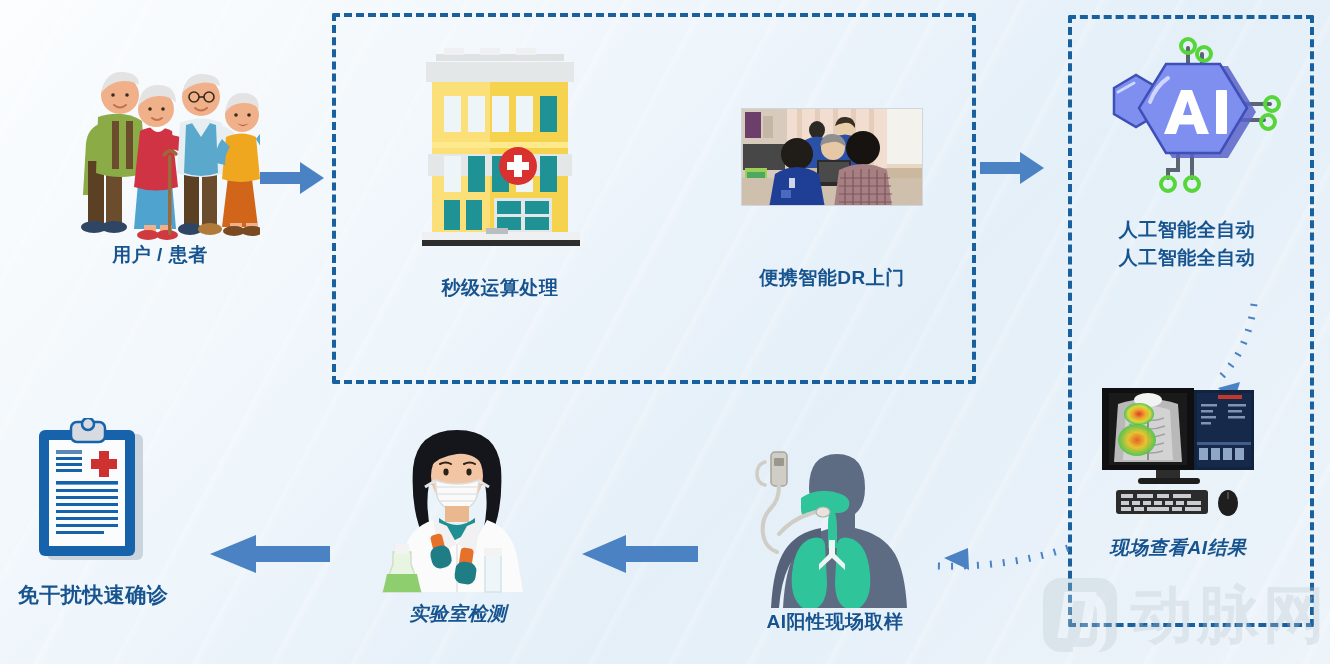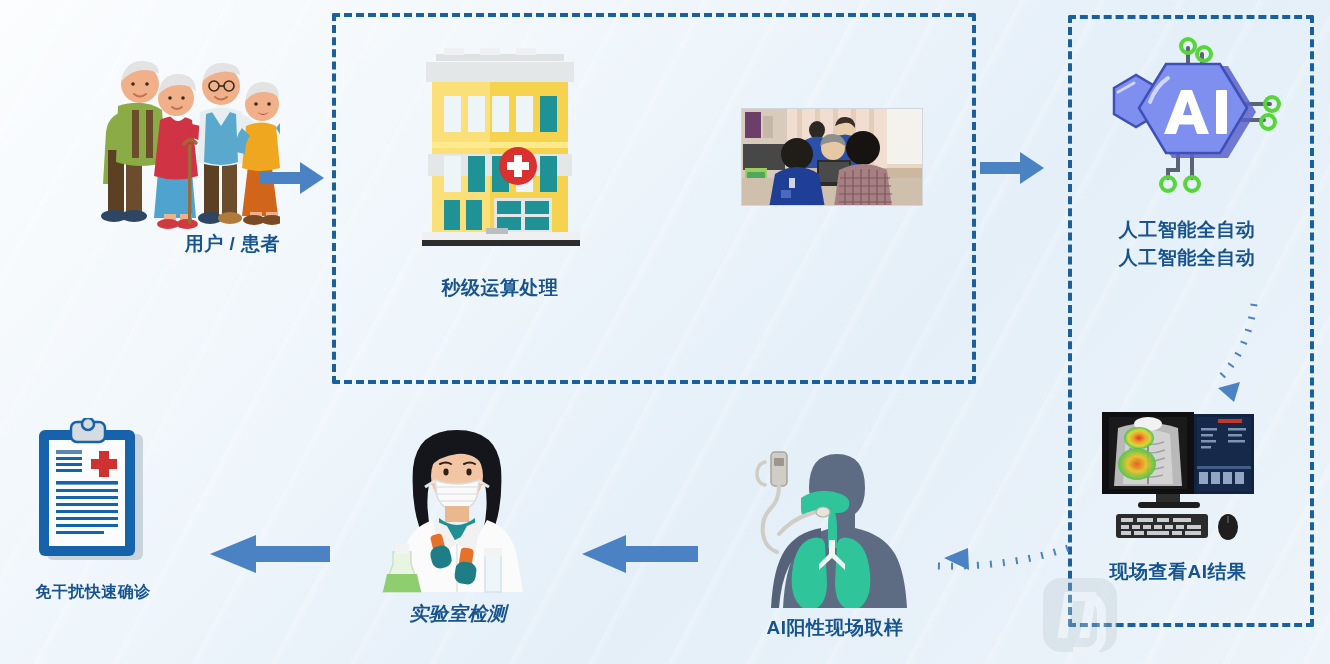--- a/index.html
+++ b/index.html
@@ -14,21 +14,21 @@
     background:repeating-linear-gradient(118deg,rgba(255,255,255,0) 0px,rgba(255,255,255,0) 60px,rgba(255,255,255,.45) 62px,rgba(255,255,255,0) 70px);
     opacity:.55;}
   .stage{position:absolute;inset:0;}
 
   
   .dashbox{position:absolute;border:4px dashed #18619e;border-radius:2px;}
 
   
   .node{position:absolute;display:flex;flex-direction:column;align-items:center;}
   .cap{color:#17548f;font-weight:bold;font-size:19px;letter-spacing:.5px;line-height:1.45;text-align:center;white-space:nowrap;}
-  .cap.sm{font-size:16px;}
+  .cap.sm{font-size:21px;}
 
   
   .arrow{position:absolute;}
 
   
   .wm{position:absolute;display:flex;align-items:center;gap:14px;opacity:.30;}
   .wm-badge{width:74px;height:74px;border-radius:18px;background:#b9c6ce;position:relative;}
   .wm-badge:after{content:"";position:absolute;left:18px;top:14px;width:10px;height:46px;background:#eef3f6;
     transform:skewX(-9deg);box-shadow:22px 0 0 #eef3f6;}
   .wm-badge:before{content:"";position:absolute;left:30px;top:14px;width:24px;height:46px;border:9px solid #eef3f6;border-left:none;border-radius:0 20px 20px 0;}
@@ -37,21 +37,21 @@
 </head>
 <body>
 
 <div class="sheen"></div>
 
 <div class="stage">
 
   <div class="dashbox" style="left:332px;top:13px;width:636px;height:363px;"></div>
   <div class="dashbox" style="left:1068px;top:15px;width:238px;height:604px;"></div>
 
-  <div class="node" style="left:40px;top:40px;width:240px;align-items:flex-end;">
+  <div class="node" style="left:40px;top:51px;width:240px;">
     <svg width="200" height="190" viewBox="0 0 200 190">
 
       <g>
         <path d="M42 72 q-14 4 -16 20 l-3 52 h14 l3 -40 z" fill="#8aab45"></path>
         <rect x="28" y="110" width="16" height="62" fill="#5b4024"></rect>
         <rect x="46" y="110" width="16" height="62" fill="#6b4c2c"></rect>
         <ellipse cx="34" cy="176" rx="13" ry="6" fill="#2e4663"></ellipse>
         <ellipse cx="54" cy="176" rx="13" ry="6" fill="#2e4663"></ellipse>
         <path d="M38 66 q26 -8 44 4 l4 52 q-26 8 -50 0 z" fill="#8aab45"></path>
         <rect x="52" y="70" width="7" height="48" fill="#6b4c2c"></rect>
@@ -226,20 +226,21 @@
             <path d="M136 62 v38"></path>
             <path d="M144 65 v35"></path>
           <path d="M99 70 h50"></path>
             <path d="M98 78 h52"></path>
             <path d="M98 86 h53"></path>
             <path d="M98 94 h53"></path>
         </g>
       </g>
       <rect x="0.5" y="0.5" width="181" height="97" fill="none" stroke="#cfd6dd"></rect>
     </svg>
+    <div class="cap" style="margin-top:58px;">便携智能DR上门</div>
   </div>
 
   <svg class="arrow" style="left:978px;top:148px;" width="70" height="40" viewBox="0 0 70 40">
     <path d="M2 14 h40 v-10 l24 16 l-24 16 v-10 h-40 z" fill="#4b82c4"></path>
   </svg>
 
   <div class="node" style="left:1087px;top:32px;width:200px;">
     <svg width="190" height="178" viewBox="0 0 190 178">
 
       <g stroke="#5a6472" stroke-width="4" fill="none" stroke-linecap="round">
@@ -277,21 +278,21 @@
     </svg>
     <div class="cap" style="margin-top:6px;">人工智能全自动</div>
     <div class="cap">人工智能全自动</div>
   </div>
 
   <svg class="arrow" style="left:1160px;top:300px;" width="140" height="120" viewBox="0 0 140 120">
     <path d="M94 4 q-6 46 -34 74" stroke="#4b82c4" stroke-width="7" fill="none" stroke-linecap="butt" stroke-dasharray="2 11"></path>
     <path d="M58 88 l22 -6 l-6 20 z" fill="#4b82c4"></path>
   </svg>
 
-  <div class="node" style="left:1098px;top:410px;">
+  <div class="node" style="left:1098px;top:386px;font-style:italic;">
     <svg width="160" height="140" viewBox="0 0 160 140">
       <defs>
         <radialGradient id="hot1" cx="50%" cy="50%" r="50%">
           <stop offset="0%" stop-color="#e02b12"></stop>
             <stop offset="42%" stop-color="#f0a31c"></stop>
           <stop offset="72%" stop-color="#ddd92c"></stop>
             <stop offset="100%" stop-color="#3cc24a"></stop>
         </radialGradient>
         <radialGradient id="hot2" cx="50%" cy="50%" r="50%">
           <stop offset="0%" stop-color="#e8571a"></stop>
@@ -389,21 +390,21 @@
       <path d="M88 100 h6 v14 l10 10 v6 l-13 -12 l-13 12 v-6 l10 -10z" fill="#eef6f4"></path>
 
       <rect x="30" y="12" width="16" height="34" rx="4" fill="#cfcdc6" stroke="#a8a59b" stroke-width="1.5"></rect>
       <rect x="33" y="18" width="10" height="8" rx="1" fill="#9a978e"></rect>
       <path d="M38 46 q0 14 -8 22 q-10 10 -8 26 q2 14 14 18" stroke="#cfcdc6" stroke-width="4" fill="none" stroke-linecap="round"></path>
       <path d="M24 22 q-8 2 -8 12 q0 9 8 11" stroke="#cfcdc6" stroke-width="3.5" fill="none" stroke-linecap="round"></path>
       <path d="M38 94 q12 -14 30 -20 q8 -3 14 -2" stroke="#cfcdc6" stroke-width="4" fill="none" stroke-linecap="round"></path>
 
       <ellipse cx="82" cy="72" rx="7" ry="5" fill="#e6e4dd" stroke="#b3b0a6" stroke-width="1.2"></ellipse>
     </svg>
-    <div class="cap" style="margin-top:6px;">AI阳性现场取样</div>
+    <div class="cap" style="">AI阳性现场取样</div>
   </div>
 
   <svg class="arrow" style="left:580px;top:532px;" width="120" height="44" viewBox="0 0 120 44">
     <path d="M118 14 h-72 v-11 l-44 19 l44 19 v-11 h72 z" fill="#4b82c4"></path>
   </svg>
 
   <div class="node" style="left:358px;top:424px;width:200px;">
     <svg width="162" height="170" viewBox="0 0 162 170">
 
       <path d="M36 44 q4 -38 44 -38 q40 0 44 38 q2 34 -6 58 q-4 12 -12 6 q6 -26 2 -48 q-28 10 -56 0 q-4 22 2 48 q-8 6 -12 -6 q-8 -24 -6 -58z" fill="#15161b"></path>
@@ -482,15 +483,16 @@
         <rect x="27" y="99" width="62" height="3"></rect>
         <rect x="27" y="106" width="62" height="3"></rect>
         <rect x="27" y="113" width="48" height="3"></rect>
       </g>
     </svg>
     <div class="cap sm" style="margin-top:10px;">免干扰快速确诊</div>
   </div>
 
   <div class="wm" style="left:1043px;top:578px;">
     <div class="wm-badge"></div>
+    <div class="wm-text">动脉网</div>
   </div>
 
 </div>
 
 </body></html>

